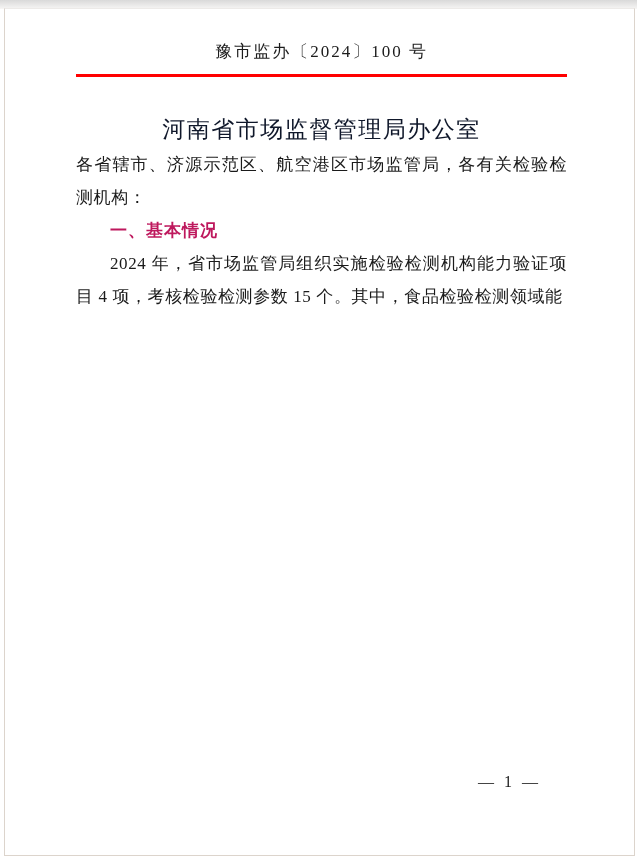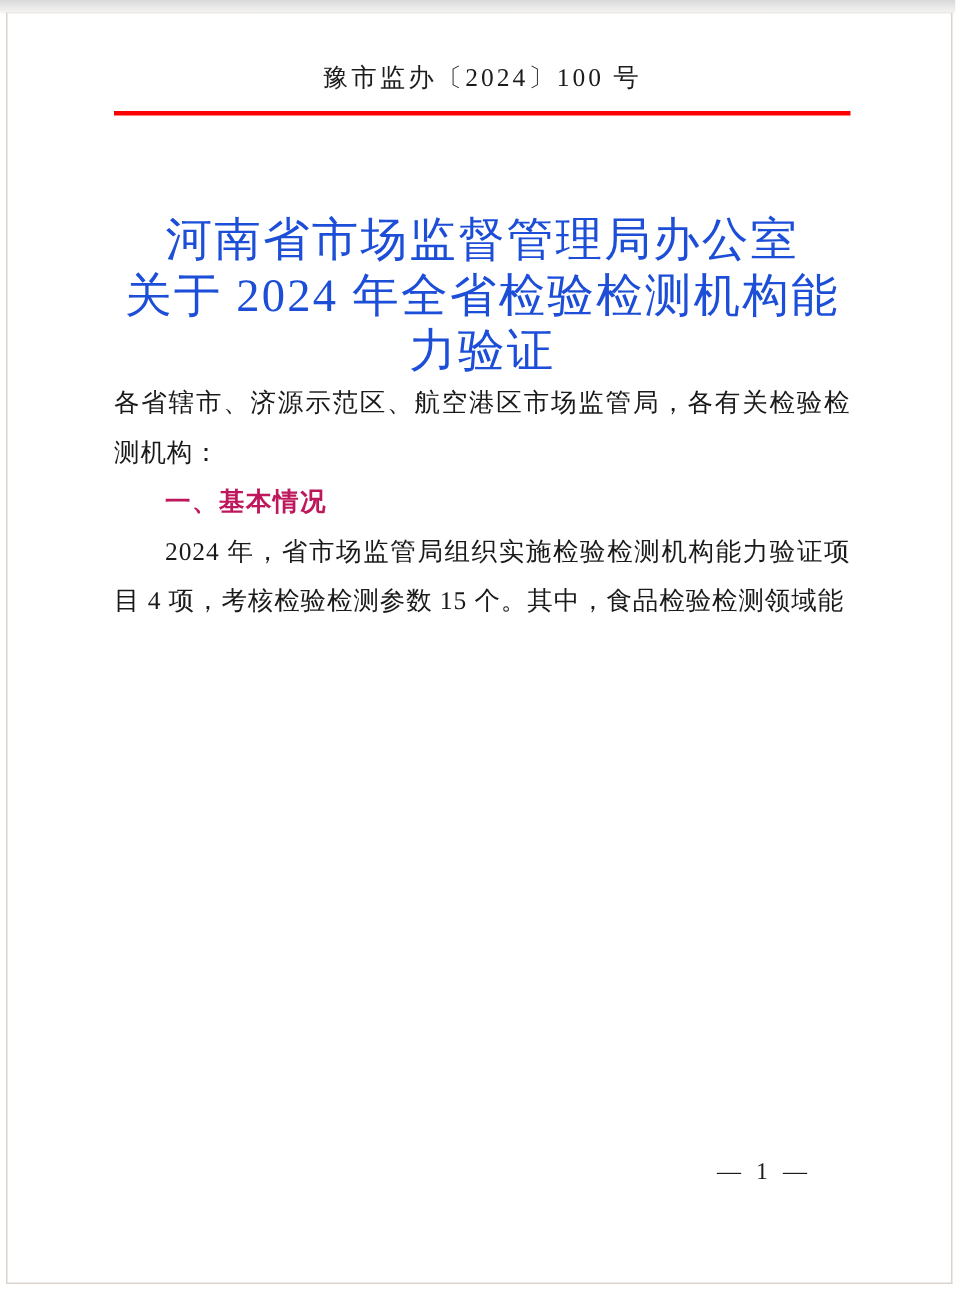--- a/index.html
+++ b/index.html
@@ -53,26 +53,26 @@
     color: #1c1c1c;
   }
   
   .red-rule {
     margin-top: 11px;
     height: 3px;
     background: #ff0000;
   }
   
   .doc-title {
-    margin-top: 64px;
+    margin-top: 34px;
     text-align: center;
-    font-size: 31px;
+    font-size: 23px;
     line-height: 37px;
     letter-spacing: 1.5px;
-    color: #1d4ed8;
+    color: #0f172a;
     font-weight: 500;
   }
   
   .doc-body {
     font-size: 17px;
     line-height: 33px;
     letter-spacing: 0.6px;
     color: #1a1a1a;
     text-align: justify;
     text-justify: inter-character;
@@ -102,21 +102,20 @@
 
 <div class="page">
 
 
   <div class="doc-number">豫市监办〔2024〕100 号</div>
 
   <div class="red-rule" style="background: rgb(255, 0, 0);"></div>
 
   <div class="doc-title">
     <div>河南省市场监督管理局办公室</div>
-    <div>关于 2024 年全省检验检测机构能力验证</div>
   </div>
 
   <div class="doc-body" style="color: rgb(26, 26, 26);">
     <p>各省辖市、济源示范区、航空港区市场监管局，各有关检验检测机构：</p>
     <p class="indent section-heading">一、基本情况</p>
     <p class="indent">2024 年，省市场监管局组织实施检验检测机构能力验证项目 4 项，考核检验检测参数 15 个。其中，食品检验检测领域能</p>
   </div>
 
   <div class="page-number">— 1 —</div>
 

